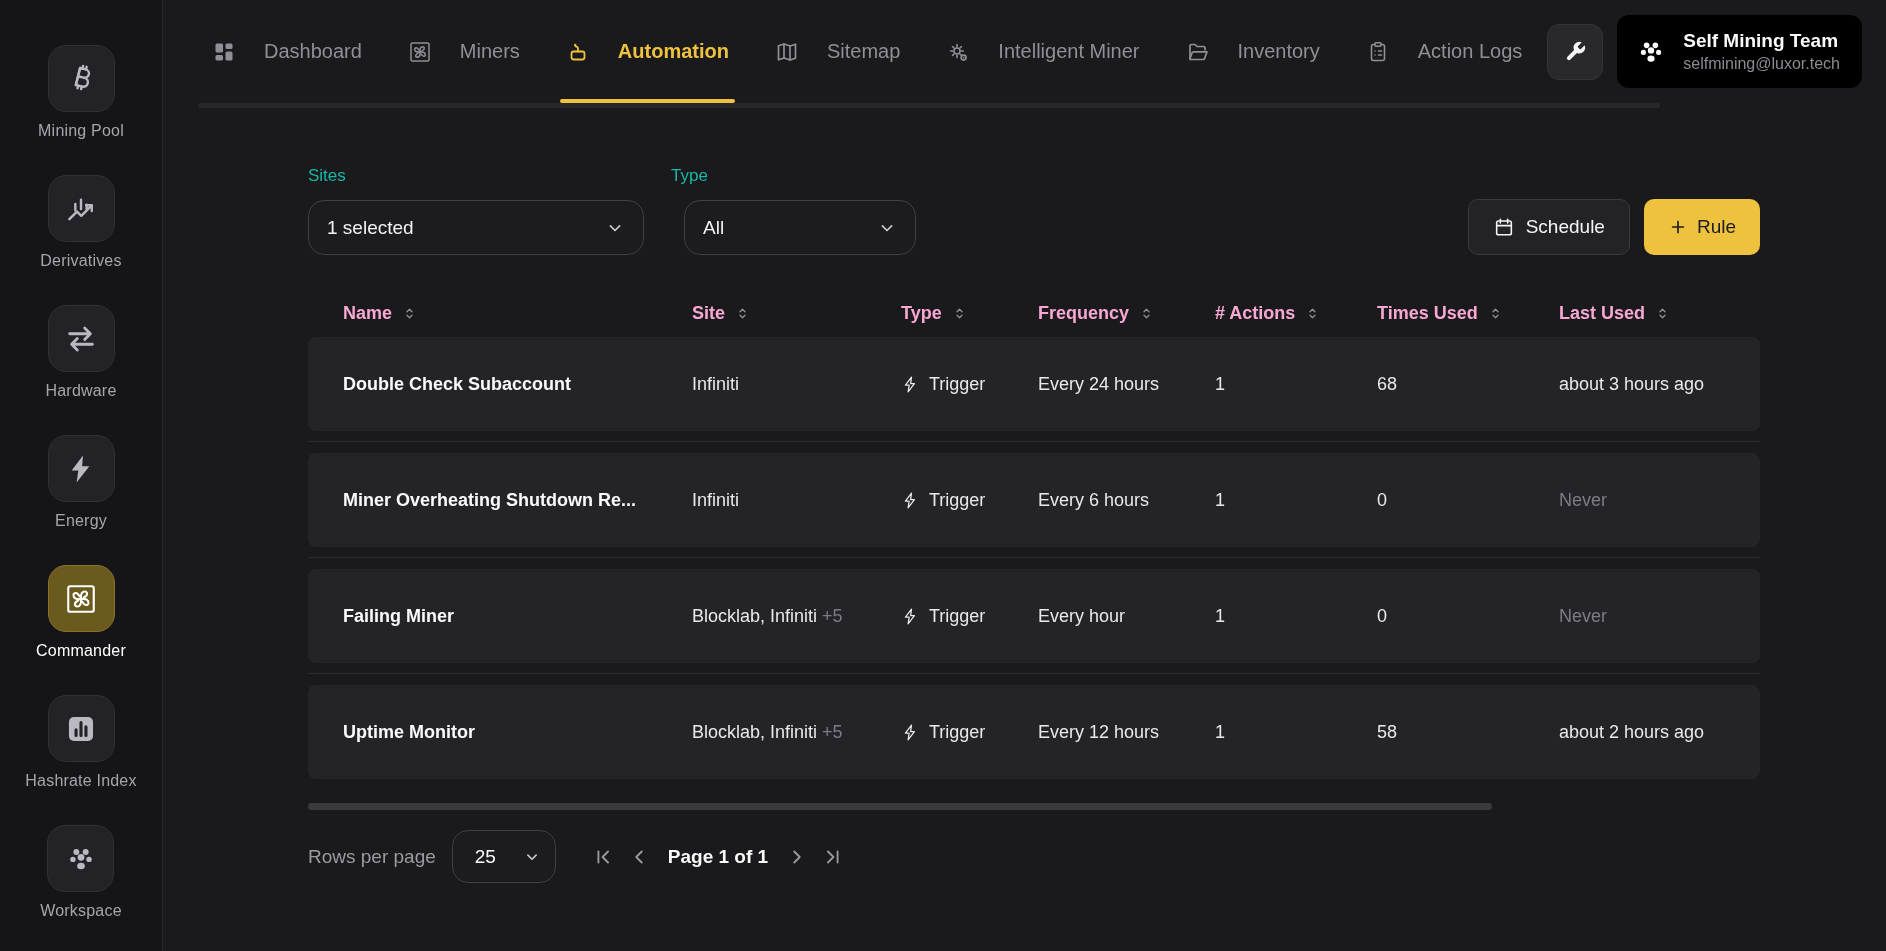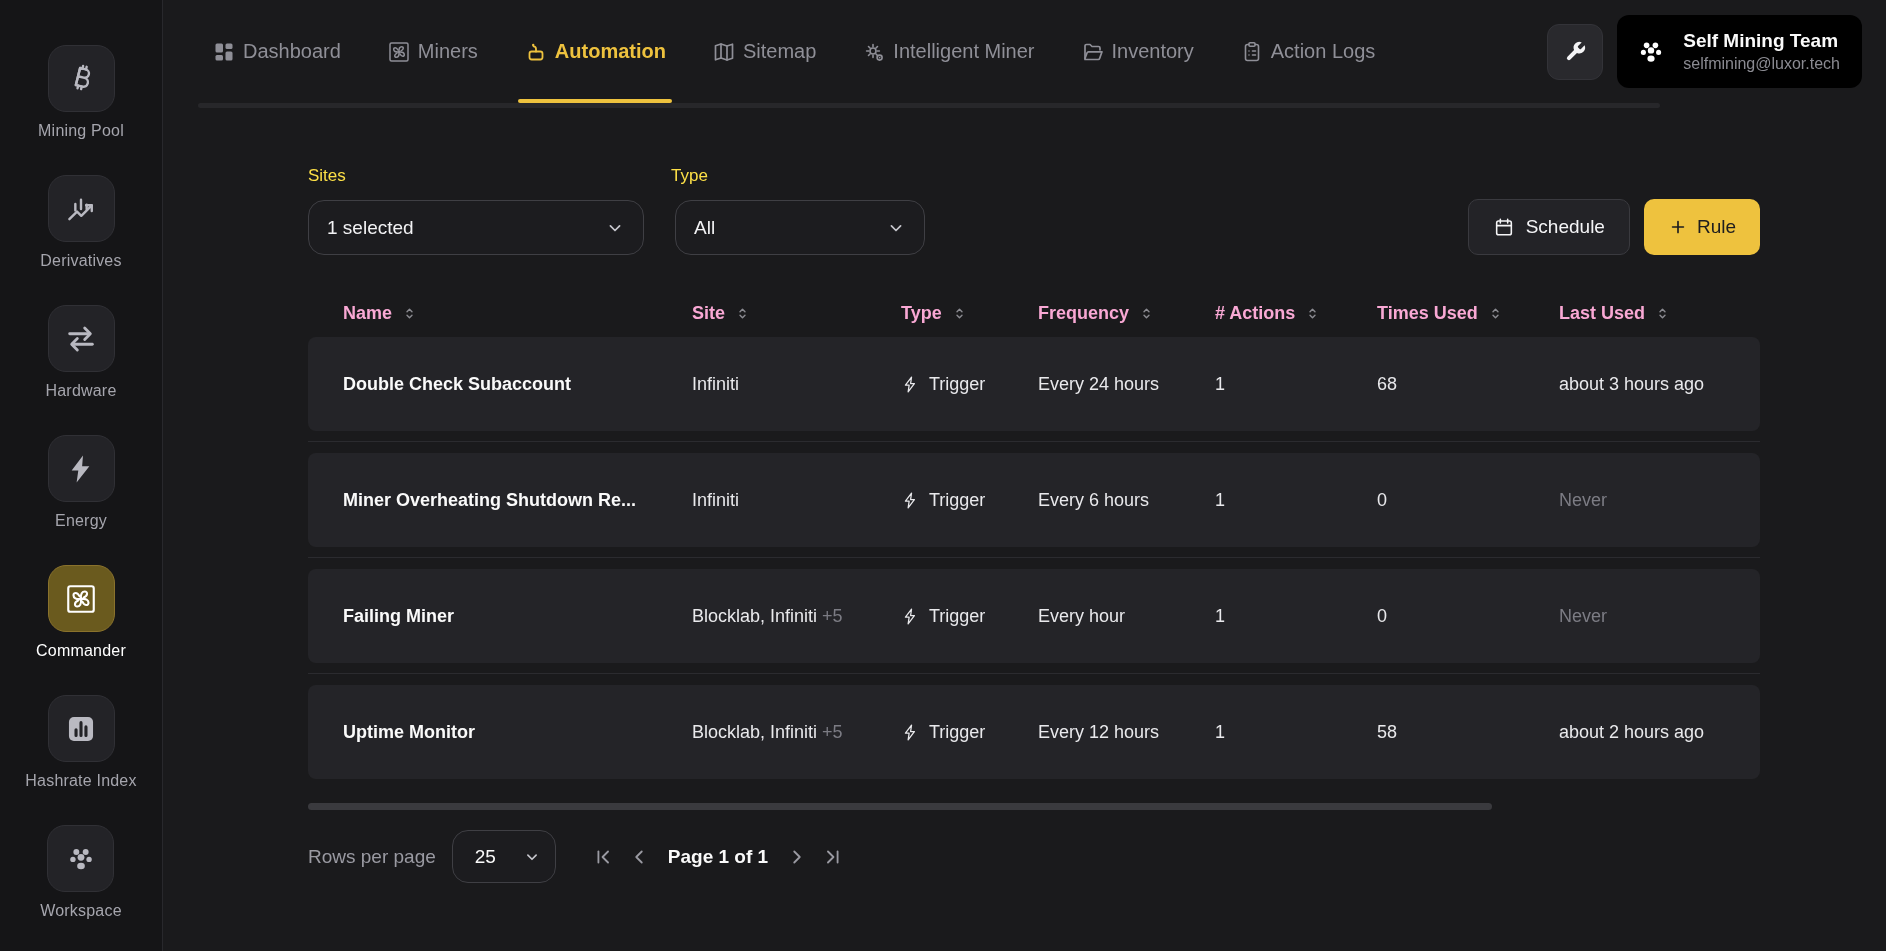--- a/index.html
+++ b/index.html
@@ -26,21 +26,21 @@
   .sb-tile svg { width:34px; height:34px; }
   .sb-tile.active { background:#6A5A1E; border:1px solid #8a722c; color:#ffffff; }
   .sb-label { margin-top:10px; font-size:16px; color:#a5a5ad; letter-spacing:.2px; }
   .sb-label.active { color:#ffffff; }
 
   
   .main { flex:1; display:flex; flex-direction:column; position:relative; }
 
   .header { height:103px; display:flex; align-items:center; position:relative; flex:none; }
   .tabs { display:flex; gap:46px; margin-left:49px; height:100%; align-items:center; }
-  .tab { display:flex; align-items:center; gap:7px; color:#8f8f97; font-size:20px; height:100%; position:relative; cursor:pointer; white-space:nowrap; }
+  .tab { display:flex; align-items:center; gap:28px; color:#8f8f97; font-size:20px; height:100%; position:relative; cursor:pointer; white-space:nowrap; }
   .tab .tab-ic svg { width:24px; height:24px; }
   .tab.active { color:#EEC23E; font-weight:700; }
   .tab.active::after { content:""; position:absolute; left:-6px; right:-6px; bottom:0; height:4px; background:#EEC23E; border-radius:3px; }
   .header-right { margin-left:auto; display:flex; align-items:center; gap:14px; margin-right:24px; }
   .wrench-btn {
     width:56px; height:56px; border-radius:12px; background:#29292d; border:1px solid #333338;
     display:flex; align-items:center; justify-content:center; color:#f4f4f6; cursor:pointer;
   }
   .wrench-btn svg { width:23px; height:23px; }
   .team-chip {
@@ -48,27 +48,27 @@
     padding:0 22px 0 18px; gap:16px; cursor:pointer;
   }
   .team-chip .people-ic { color:#ffffff; } .team-chip .people-ic svg { width:32px; height:32px; }
   .team-name { font-size:19px; font-weight:600; color:#fafafa; }
   .team-email { font-size:16px; color:#8b8b92; margin-top:3px; }
   .tabs-scrollbar { position:absolute; top:103px; left:35px; width:1462px; height:5px; background:#27272a; border-radius:3px; }
 
   
   .content { padding:63px 126px 0 145px; flex:1; display:flex; flex-direction:column; }
   .filters { display:flex; align-items:flex-end; }
-  .filter-label { font-size:17px; color:#fde047; margin-bottom:14px; }
+  .filter-label { font-size:17px; color:#14b8a6; margin-bottom:14px; }
   .select {
     height:55px; border:1px solid #3f3f44; border-radius:16px; background:#1c1c1f;
     display:flex; align-items:center; padding:0 18px; font-size:19px; color:#f2f2f4; cursor:pointer;
   }
   .select .chev { margin-left:auto; color:#c6c6cc; } .select .chev svg { width:20px; height:20px; stroke-width:2.1; }
-  .fg-sites .select { width:336px; } .fg-type .select { width:250px; margin-left:4px; }
+  .fg-sites .select { width:336px; } .fg-type .select { width:232px; margin-left:13px; }
   .fg-type { margin-left:27px; }
   .filter-actions { margin-left:auto; display:flex; gap:14px; }
   .btn { height:56px; border-radius:10px; display:flex; align-items:center; font-size:19px; cursor:pointer; }
   .btn-schedule { background:#232327; border:1px solid #3a3a3f; color:#f5f5f7; padding:0 24px; gap:11px; }
   .btn-schedule svg { width:22px; height:22px; }
   .btn-rule { background:#EEC23E; color:#1d1d1f; padding:0 24px; gap:9px; font-weight:500; }
   .btn-rule svg { width:20px; height:20px; stroke-width:2; }
 
   
   .tbl { margin-top:34px; }

